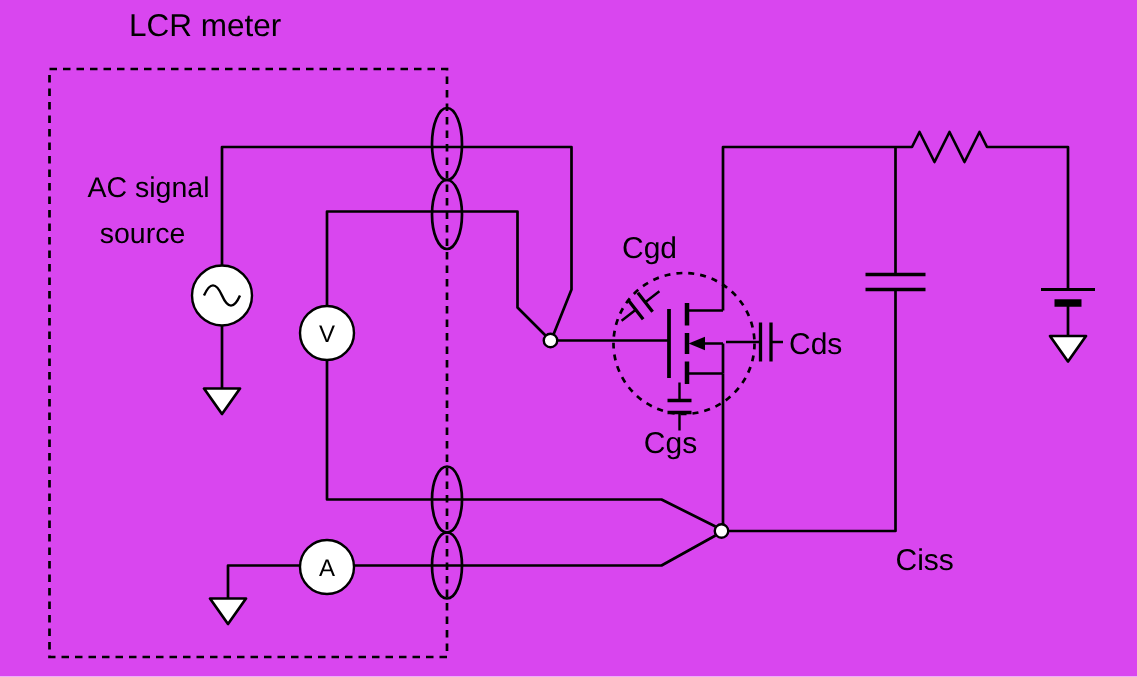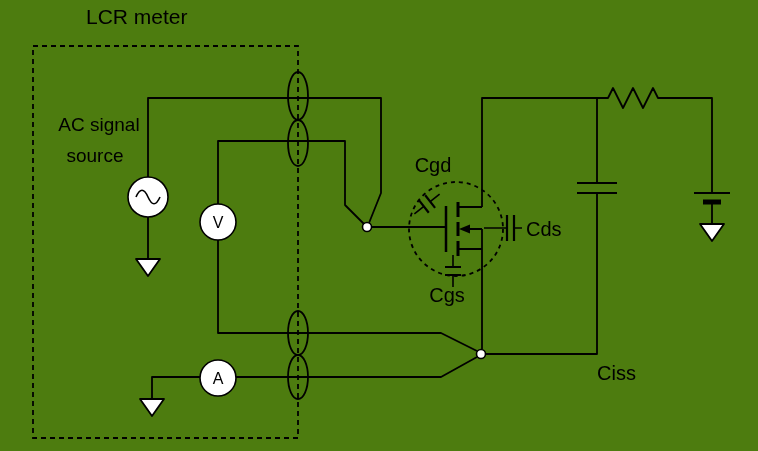--- a/index.html
+++ b/index.html
@@ -1,20 +1,20 @@
 <!DOCTYPE html>
 <html><head>
 <meta charset="utf-8">
 <style>
   html, body { margin: 0; padding: 0; background: #ffffff; }
   .stage {
     position: relative;
     width: 758px;
     height: 451px;
-    background: #4d7c0f;
+    background: #d946ef;
     font-family: "Liberation Sans", sans-serif;
     overflow: hidden;
   }
   svg { display: block; }
   text {
     font-family: "Liberation Sans", "DejaVu Sans", sans-serif;
     fill: #000000;
   }
   .wire { stroke: #000000; fill: none; stroke-width: 1.8; stroke-linejoin: round; }
   .thin { stroke: #000000; fill: none; stroke-width: 1.6; }

